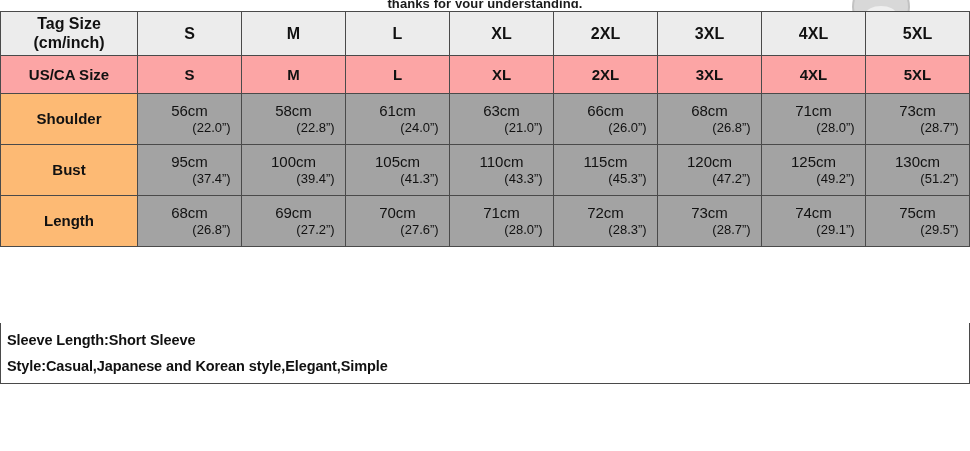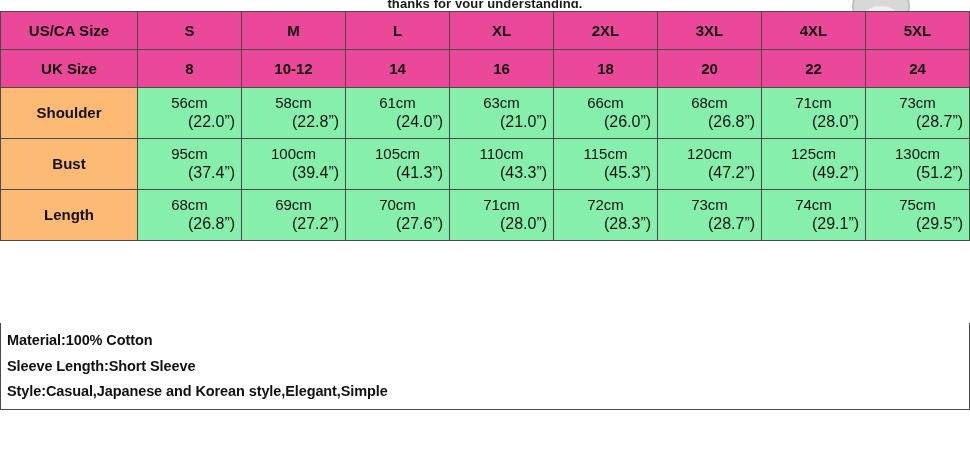--- a/index.html
+++ b/index.html
@@ -79,39 +79,39 @@
     font-size: 16px;
     line-height: 1.15;
   }
   tr.header-row td {
     height: 43px;
     background: #ececec;
     font-size: 16px;
   }
   tr.plain-row td {
     height: 37px;
-    background: #ec4899;
+    background: #fca5a5;
   }
   tr.measure-row td {
     height: 50px;
-    background: #86efac;
+    background: #a3a3a3;
   }
   tr.measure-row td.label-cell {
     background: #fdba74;
   }
   .meas-top {
     display: block;
     font-weight: normal;
     font-size: 15px;
     line-height: 1.25;
   }
   .meas-bot {
     display: block;
     font-weight: normal;
-    font-size: 16px;
+    font-size: 13px;
     line-height: 1.25;
     padding-left: 44px;
   }
 
   .details {
     position: absolute;
     left: 0;
     top: 323px;
     width: 970px;
     box-sizing: border-box;
@@ -132,44 +132,47 @@
 </head>
 <body>
 
 <div class="page">
 
   <div class="top-note">thanks for your understanding.</div>
   <div class="logo-circle"></div>
 
   <table class="size-table">
     <tbody>
+      <tr class="header-row">
+        <td class="label-cell">
+          <span>Tag Size</span><br>
+          <span>(cm/inch)</span>
+        </td>
+        <td>S</td>
+        <td>M</td>
+        <td>L</td>
+        <td>XL</td>
+        <td>2XL</td>
+        <td>3XL</td>
+        <td>4XL</td>
+        <td>5XL</td>
+      </tr>
 
       <tr class="plain-row">
         <td class="label-cell">US/CA Size</td>
         <td>S</td>
         <td>M</td>
         <td>L</td>
         <td>XL</td>
         <td>2XL</td>
         <td>3XL</td>
         <td>4XL</td>
         <td>5XL</td>
       </tr>
 
-      <tr class="plain-row">
-        <td class="label-cell">UK Size</td>
-        <td>8</td>
-        <td>10-12</td>
-        <td>14</td>
-        <td>16</td>
-        <td>18</td>
-        <td>20</td>
-        <td>22</td>
-        <td>24</td>
-      </tr>
 
 
       <tr class="measure-row">
         <td class="label-cell">Shoulder</td>
         <td>
           <span class="meas-top">56cm</span>
           <span class="meas-bot">(22.0”)</span>
         </td>
         <td>
           <span class="meas-top">58cm</span>
@@ -269,18 +272,17 @@
         </td>
         <td>
           <span class="meas-top">75cm</span>
           <span class="meas-bot">(29.5”)</span>
         </td>
       </tr>
     </tbody>
   </table>
 
   <div class="details">
-    <div class="line">Material:100% Cotton</div>
     <div class="line">Sleeve Length:Short Sleeve</div>
     <div class="line">Style:Casual,Japanese and Korean style,Elegant,Simple</div>
   </div>
 
 </div>
 
 </body></html>

